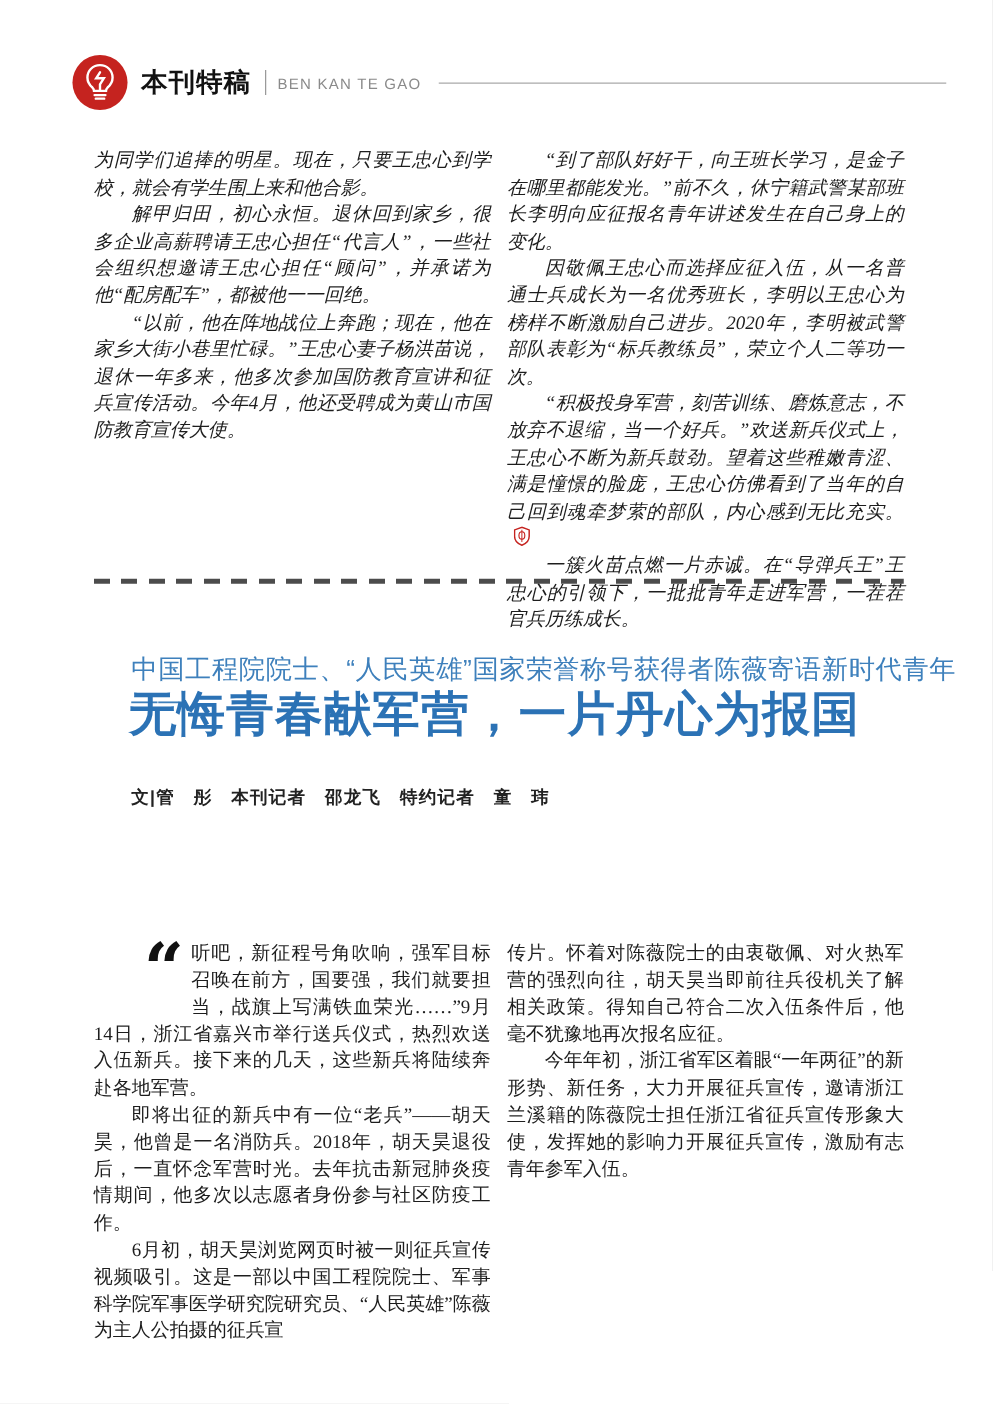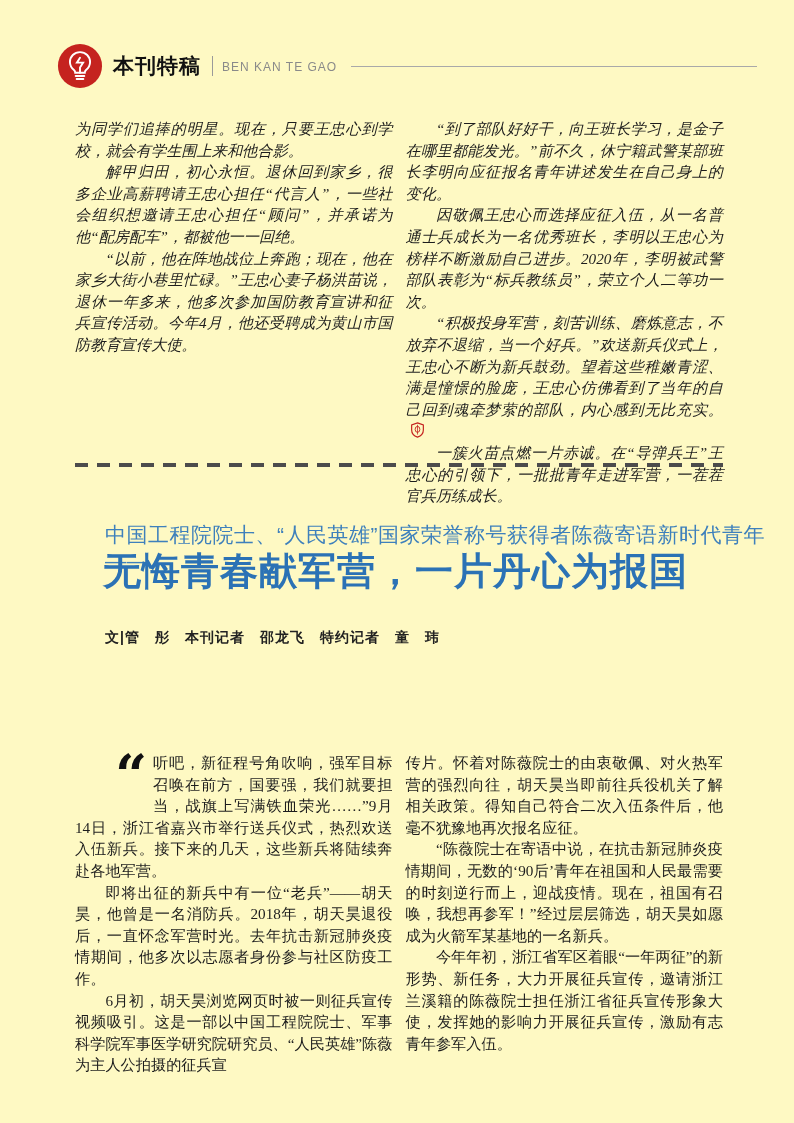--- a/index.html
+++ b/index.html
@@ -1,17 +1,17 @@
 <!DOCTYPE html>
 <html><head>
 <meta charset="utf-8">
 <style>
   html,body{margin:0;padding:0;background:#e8e8e8;}
   .page{
-    position:relative;width:794px;height:1123px;margin:0 auto;background:#fef9c3;
+    position:relative;width:794px;height:1123px;margin:0 auto;background:#ffffff;
     font-family:"Liberation Serif","DejaVu Serif",serif;color:#1d1d1d;overflow:hidden;
   }
   
   .header{position:absolute;left:57px;right:37px;top:42px;height:48px;display:flex;align-items:center;}
   .bulb{width:46px;height:46px;flex:0 0 auto;}
   .h-title{font-family:"Liberation Sans","DejaVu Sans",sans-serif;font-weight:bold;
     font-size:21px;color:#111;margin-left:10px;letter-spacing:1px;white-space:nowrap;}
   .h-sep{width:1px;height:20px;background:#9a9a9a;margin:0 9px 0 11px;}
   .h-sub{font-family:"Liberation Sans","DejaVu Sans",sans-serif;font-size:12px;color:#8a8a8a;
     letter-spacing:1px;white-space:nowrap;margin-top:2px;}
@@ -95,19 +95,18 @@
   <div class="byline">文|管　彤　本刊记者　邵龙飞　特约记者　童　玮</div>
 
   <div class="cols body">
     <div class="col">
       <p class="para pq-para"><span class="pq">“</span><span>听吧，新征程号角吹响，强军目标召唤在前方，国要强，我们就要担当，战旗上写满铁血荣光……”9月14日，浙江省嘉兴市举行送兵仪式，热烈欢送入伍新兵。接下来的几天，这些新兵将陆续奔赴各地军营。</span></p>
       <p class="para">即将出征的新兵中有一位“老兵”——胡天昊，他曾是一名消防兵。2018年，胡天昊退役后，一直怀念军营时光。去年抗击新冠肺炎疫情期间，他多次以志愿者身份参与社区防疫工作。</p>
       <p class="para">6月初，胡天昊浏览网页时被一则征兵宣传视频吸引。这是一部以中国工程院院士、军事科学院军事医学研究院研究员、“人民英雄”陈薇为主人公拍摄的征兵宣</p>
     </div>
     <div class="col">
       <p class="para cont">传片。怀着对陈薇院士的由衷敬佩、对火热军营的强烈向往，胡天昊当即前往兵役机关了解相关政策。得知自己符合二次入伍条件后，他毫不犹豫地再次报名应征。</p>
-      <p class="para">“陈薇院士在寄语中说，在抗击新冠肺炎疫情期间，无数的‘90后’青年在祖国和人民最需要的时刻逆行而上，迎战疫情。现在，祖国有召唤，我想再参军！”经过层层筛选，胡天昊如愿成为火箭军某基地的一名新兵。</p>
       <p class="para">今年年初，浙江省军区着眼“一年两征”的新形势、新任务，大力开展征兵宣传，邀请浙江兰溪籍的陈薇院士担任浙江省征兵宣传形象大使，发挥她的影响力开展征兵宣传，激励有志青年参军入伍。</p>
     </div>
   </div>
 
 
 </div>
 
 </body></html>

